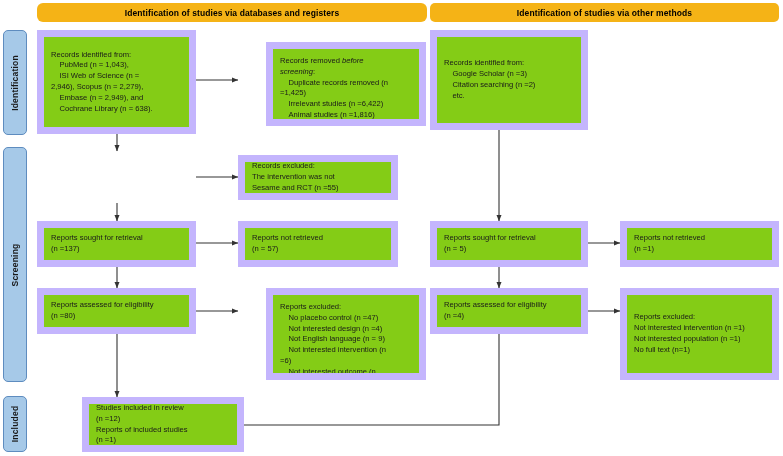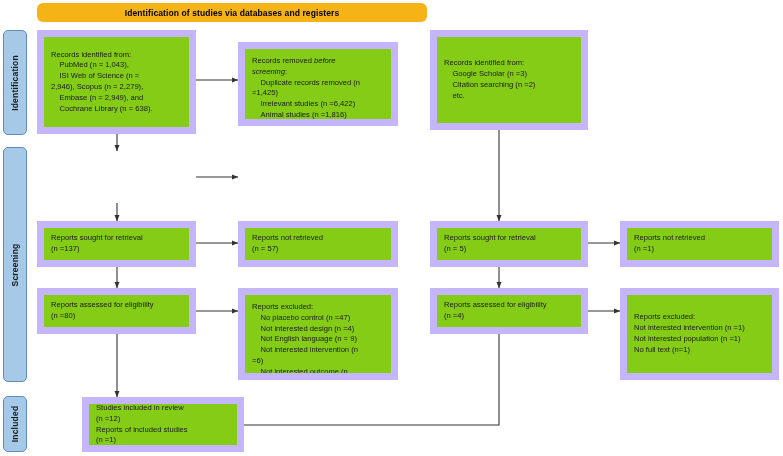--- a/index.html
+++ b/index.html
@@ -77,20 +77,21 @@
     white-space: pre-wrap;
     width: 100%;
     box-sizing: border-box;
   }
   .flow-box.align-top .box-text {
     align-self: flex-start;
   }
   .flow-box.align-top {
     align-items: flex-start;
     padding-top: 7px;
+    margin-left: 28px;
   }
   .box-text em {
     font-style: italic;
   }
 </style>
 </head>
 <body>
 
 <div id="diagram">
 
@@ -125,20 +126,21 @@
       <path d="M499,267 L499,288"></path>
 
       <path d="M578,311 L620,311"></path>
 
       <path d="M499,334 L499,425 L199,425"></path>
     </g>
   </svg>
 
   <div class="phase-banner" style="left:37px; top:3px; width:390px; height:19px;border-radius:6px;">Identification of studies via databases and registers</div>
 
+  <div class="phase-banner" style="left:430px; top:3px; width:349px; height:19px;">Identification of studies via other methods</div>
 
   <div class="stage-rail" style="left:3px; top:30px; width:24px; height:105px;">
     <span class="rail-text">Identification</span>
   </div>
 
   <div class="stage-rail" style="left:3px; top:147px; width:24px; height:235px;">
     <span class="rail-text">Screening</span>
   </div>
 
   <div class="stage-rail" style="left:3px; top:396px; width:24px; height:56px;">
@@ -157,20 +159,25 @@
   <div class="flow-box align-top" style="left:238px; top:42px; width:160px; height:84px;">
     <div class="box-text">Records removed <em>before
 screening</em>:
     Duplicate records removed (n
 =1,425)
     Irrelevant studies (n =6,422)
     Animal studies (n =1,816)</div>
   </div>
 
 
+  <div class="flow-box" style="left:238px; top:155px; width:160px; height:45px;">
+    <div class="box-text">Records excluded:
+The intervention was not
+Sesame and RCT (n =55)</div>
+  </div>
 
   <div class="flow-box" style="left:37px; top:221px; width:159px; height:46px;">
     <div class="box-text">Reports sought for retrieval
 (n =137)</div>
   </div>
 
   <div class="flow-box" style="left:238px; top:221px; width:160px; height:46px;">
     <div class="box-text">Reports not retrieved
 (n = 57)</div>
   </div>

